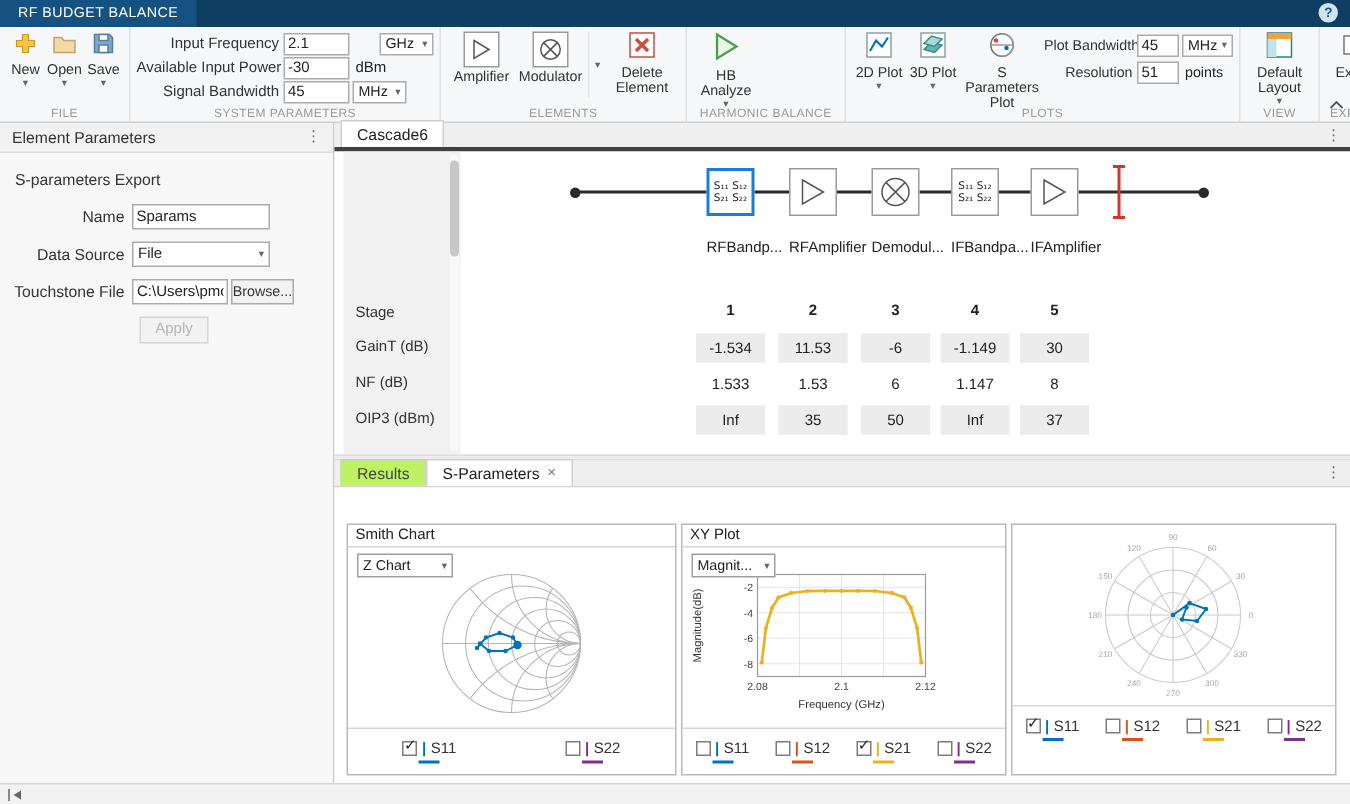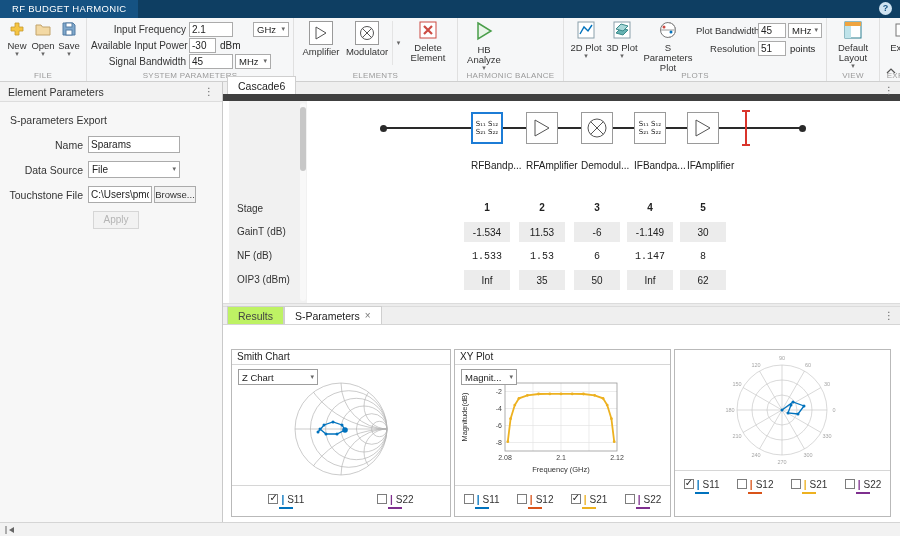--- a/index.html
+++ b/index.html
@@ -39,21 +39,21 @@
   .dots { color:#666; font-family:"DejaVu Sans",sans-serif; font-size:10px; }
   .lp-section { margin:12px 0 10px 10px; font-size:10.5px; color:#333; }
   .lp-row { display:flex; align-items:center; margin-bottom:8px; }
   .lp-label { width:88px; text-align:right; font-size:10.5px; color:#333; padding-right:5px; white-space:nowrap; }
   .select-box { background:#fff; border:1px solid #ababab; height:17px; display:flex; align-items:center; justify-content:space-between; padding:0 3px; font-size:10px; }
   .btn { border:1px solid #ababab; background:#f2f2f2; font-size:9.5px; height:17px; line-height:15px; text-align:center; color:#333; white-space:nowrap; overflow:hidden; }
   .apply-btn { margin-left:93px; width:46px; height:18px; border:1px solid #d6d6d6; background:#f2f2f2; color:#b5b5b5; font-size:10px; line-height:16px; text-align:center; }
 
   
   .main { position:absolute; left:223px; top:82px; width:677px; height:440px; }
-  .canvas-tabs { position:absolute; left:0; top:0; width:677px; height:19px; background:#efefef; border-bottom:7px solid #404040; display:flex; align-items:flex-end; padding-left:4px; }
+  .canvas-tabs { position:absolute; left:0; top:0; width:677px; height:19px; background:#efefef; border-bottom:3px solid #404040; display:flex; align-items:flex-end; padding-left:4px; }
   .doc-tab { height:18px; padding:0 10px; font-size:10.5px; line-height:18px; border:1px solid #cfcfcf; border-bottom:none; display:flex; align-items:center; gap:5px; }
   .doc-tab.active { background:#fff; color:#222; }
   .doc-tab.inactive { background:#bef264; color:#444; }
   .tab-close { color:#777; font-size:10px; line-height:10px; }
   .tabbar-dots { position:absolute; right:6px; top:3px; }
 
   .canvas { position:absolute; left:0; top:19px; width:677px; height:202px; background:#fff; overflow:hidden; }
   .row-strip { position:absolute; left:6px; top:0; width:78px; height:202px; background:#f1f1f1; }
   .strip-scroll { position:absolute; right:1px; top:2px; width:6px; height:198px; background:#f8f8f8; border-radius:3px; }
   .strip-thumb { position:absolute; left:0; top:4px; width:6px; height:64px; background:#c7c7c7; border-radius:3px; }
@@ -63,21 +63,21 @@
   .node { position:absolute; width:7px; height:7px; border-radius:50%; background:#2a2a2a; top:24px; }
   .blk { position:absolute; top:11px; width:32px; height:32px; background:#fff; border:1px solid #9a9a9a; display:flex; flex-direction:column; align-items:center; justify-content:center; }
   .blk.sel { border:2px solid #1c7cd6; }
   .sp-txt { font-size:7px; line-height:8.5px; color:#222; font-family:"DejaVu Sans",sans-serif; white-space:nowrap; }
   .cursor-mark { position:absolute; left:518px; top:9px; width:10px; height:36px; }
   .cursor-mark .v { position:absolute; left:4px; top:0; width:2px; height:36px; background:#d9342b; }
   .cursor-mark .s { position:absolute; left:1px; width:8px; height:2px; background:#d9342b; }
   .elem-lbl { position:absolute; top:59px; font-size:10px; color:#222; white-space:nowrap; }
   .colnum { position:absolute; top:101px; width:46px; text-align:center; font-weight:bold; font-size:10px; color:#222; }
   .cell { position:absolute; width:46px; height:20px; background:#ececec; font-size:10px; color:#222; display:flex; align-items:center; justify-content:center; }
-  .cell.plain { background:transparent;font-family:Liberation Mono, monospace; }
+  .cell.plain { background:transparent; }
 
   .hsplit { position:absolute; left:0; top:221px; width:677px; height:4px; background:#ececec; border-top:1px solid #dcdcdc; border-bottom:1px solid #dcdcdc; }
 
   
   .bottom-tabs { position:absolute; left:0; top:225px; width:677px; height:18px; background:#efefef; border-bottom:1px solid #d5d5d5; display:flex; align-items:flex-end; padding-left:4px; }
   .bottom-area { position:absolute; left:0; top:243px; width:677px; height:197px; background:#fff; }
   .stage-row { position:absolute; left:0; top:6px; width:677px; text-align:center; font-size:10.5px; color:#222; }
   .stage-input { width:26px; height:15px; margin-left:4px; }
   .plot-panel { position:absolute; top:24px; height:168px; border:1px solid #b9b9b9; background:#fff; }
   .pp-header { height:15px; border-bottom:1px solid #d6d6d6; font-size:10px; padding:1px 5px; color:#222; }
@@ -94,21 +94,21 @@
 
   
   .statusbar { position:absolute; left:0; top:522px; width:900px; height:14px; background:#f2f2f2; border-top:1px solid #d5d5d5; }
 </style>
 </head>
 <body>
 
 <div class="screen">
 
   <div class="titlebar">
-    <div class="title-tab">RF BUDGET HARMONIC</div>
+    <div class="title-tab">RF BUDGET BALANCE</div>
     <div class="help-btn">?</div>
   </div>
 
   <div class="ribbon">
 
     <div class="rsec" style="flex-basis:84px">
       <div class="rsec-body" style="justify-content:center;width:100%">
         <div class="tool-col">
           <span><svg width="16" height="16">
                 <path d="M6 2h4v4h4v4h-4v4H6v-4H2V6h4z" fill="#f5c544" stroke="#c79a2e" stroke-width="0.8"></path>
@@ -141,21 +141,21 @@
         <div class="field-row">
           <span class="flabel" style="width:98px">Input Frequency</span>
           <input class="tinput" style="width: 44px;" value="2.1">
           <div class="unit-sel" style="width:36px;margin-left:20px">
               <span>GHz</span>
               <span class="caret">▾</span>
             </div>
         </div>
         <div class="field-row">
           <span class="flabel" style="width:98px">Available Input Power</span>
-          <input class="tinput" style="width: 27px;" value="-30">
+          <input class="tinput" style="width: 44px;" value="-30">
           <span style="font-size:10px;margin-left:4px">dBm</span>
         </div>
         <div class="field-row">
           <span class="flabel" style="width:98px">Signal Bandwidth</span>
           <input class="tinput" style="width: 44px;" value="45">
           <div class="unit-sel" style="width:36px;margin-left:2px">
               <span>MHz</span>
               <span class="caret">▾</span>
             </div>
         </div>
@@ -390,42 +390,42 @@
       <div class="cell plain" style="left:241px;top:145px">1.533</div>
       <div class="cell plain" style="left:296px;top:145px">1.53</div>
       <div class="cell plain" style="left:351px;top:145px">6</div>
       <div class="cell plain" style="left:404px;top:145px">1.147</div>
       <div class="cell plain" style="left:457px;top:145px">8</div>
 
       <div class="cell" style="left:241px;top:169px">Inf</div>
       <div class="cell" style="left:296px;top:169px">35</div>
       <div class="cell" style="left:351px;top:169px">50</div>
       <div class="cell" style="left:404px;top:169px">Inf</div>
-      <div class="cell" style="left:457px;top:169px">62</div>
+      <div class="cell" style="left:457px;top:169px">37</div>
     </div>
 
     <div class="hsplit"></div>
 
     <div class="bottom-tabs">
       <div class="doc-tab inactive">
           <span>Results</span>
         </div>
       <div class="doc-tab active">
         <span>S-Parameters</span>
         <span class="tab-close">×</span>
       </div>
       <span class="dots tabbar-dots">⋮</span>
     </div>
 
     <div class="bottom-area">
 
       <div class="plot-panel" style="left:8px;width:220px">
         <div class="pp-header">Smith Chart</div>
         <div class="pp-body">
-          <div class="dd" style="width:80px">
+          <div class="dd" style="width:64px">
             <span>Z Chart</span>
             <span class="caret">▾</span>
           </div>
           <svg viewBox="0 0 150 104" width="150" height="104" style="position:absolute;left:34px;top:12px">
             <defs>
                 <clipPath id="smclip">
                   <circle cx="75" cy="52" r="46"></circle>
                 </clipPath>
               </defs>
             <g stroke="#b4b4b4" fill="none" stroke-width="0.7">

